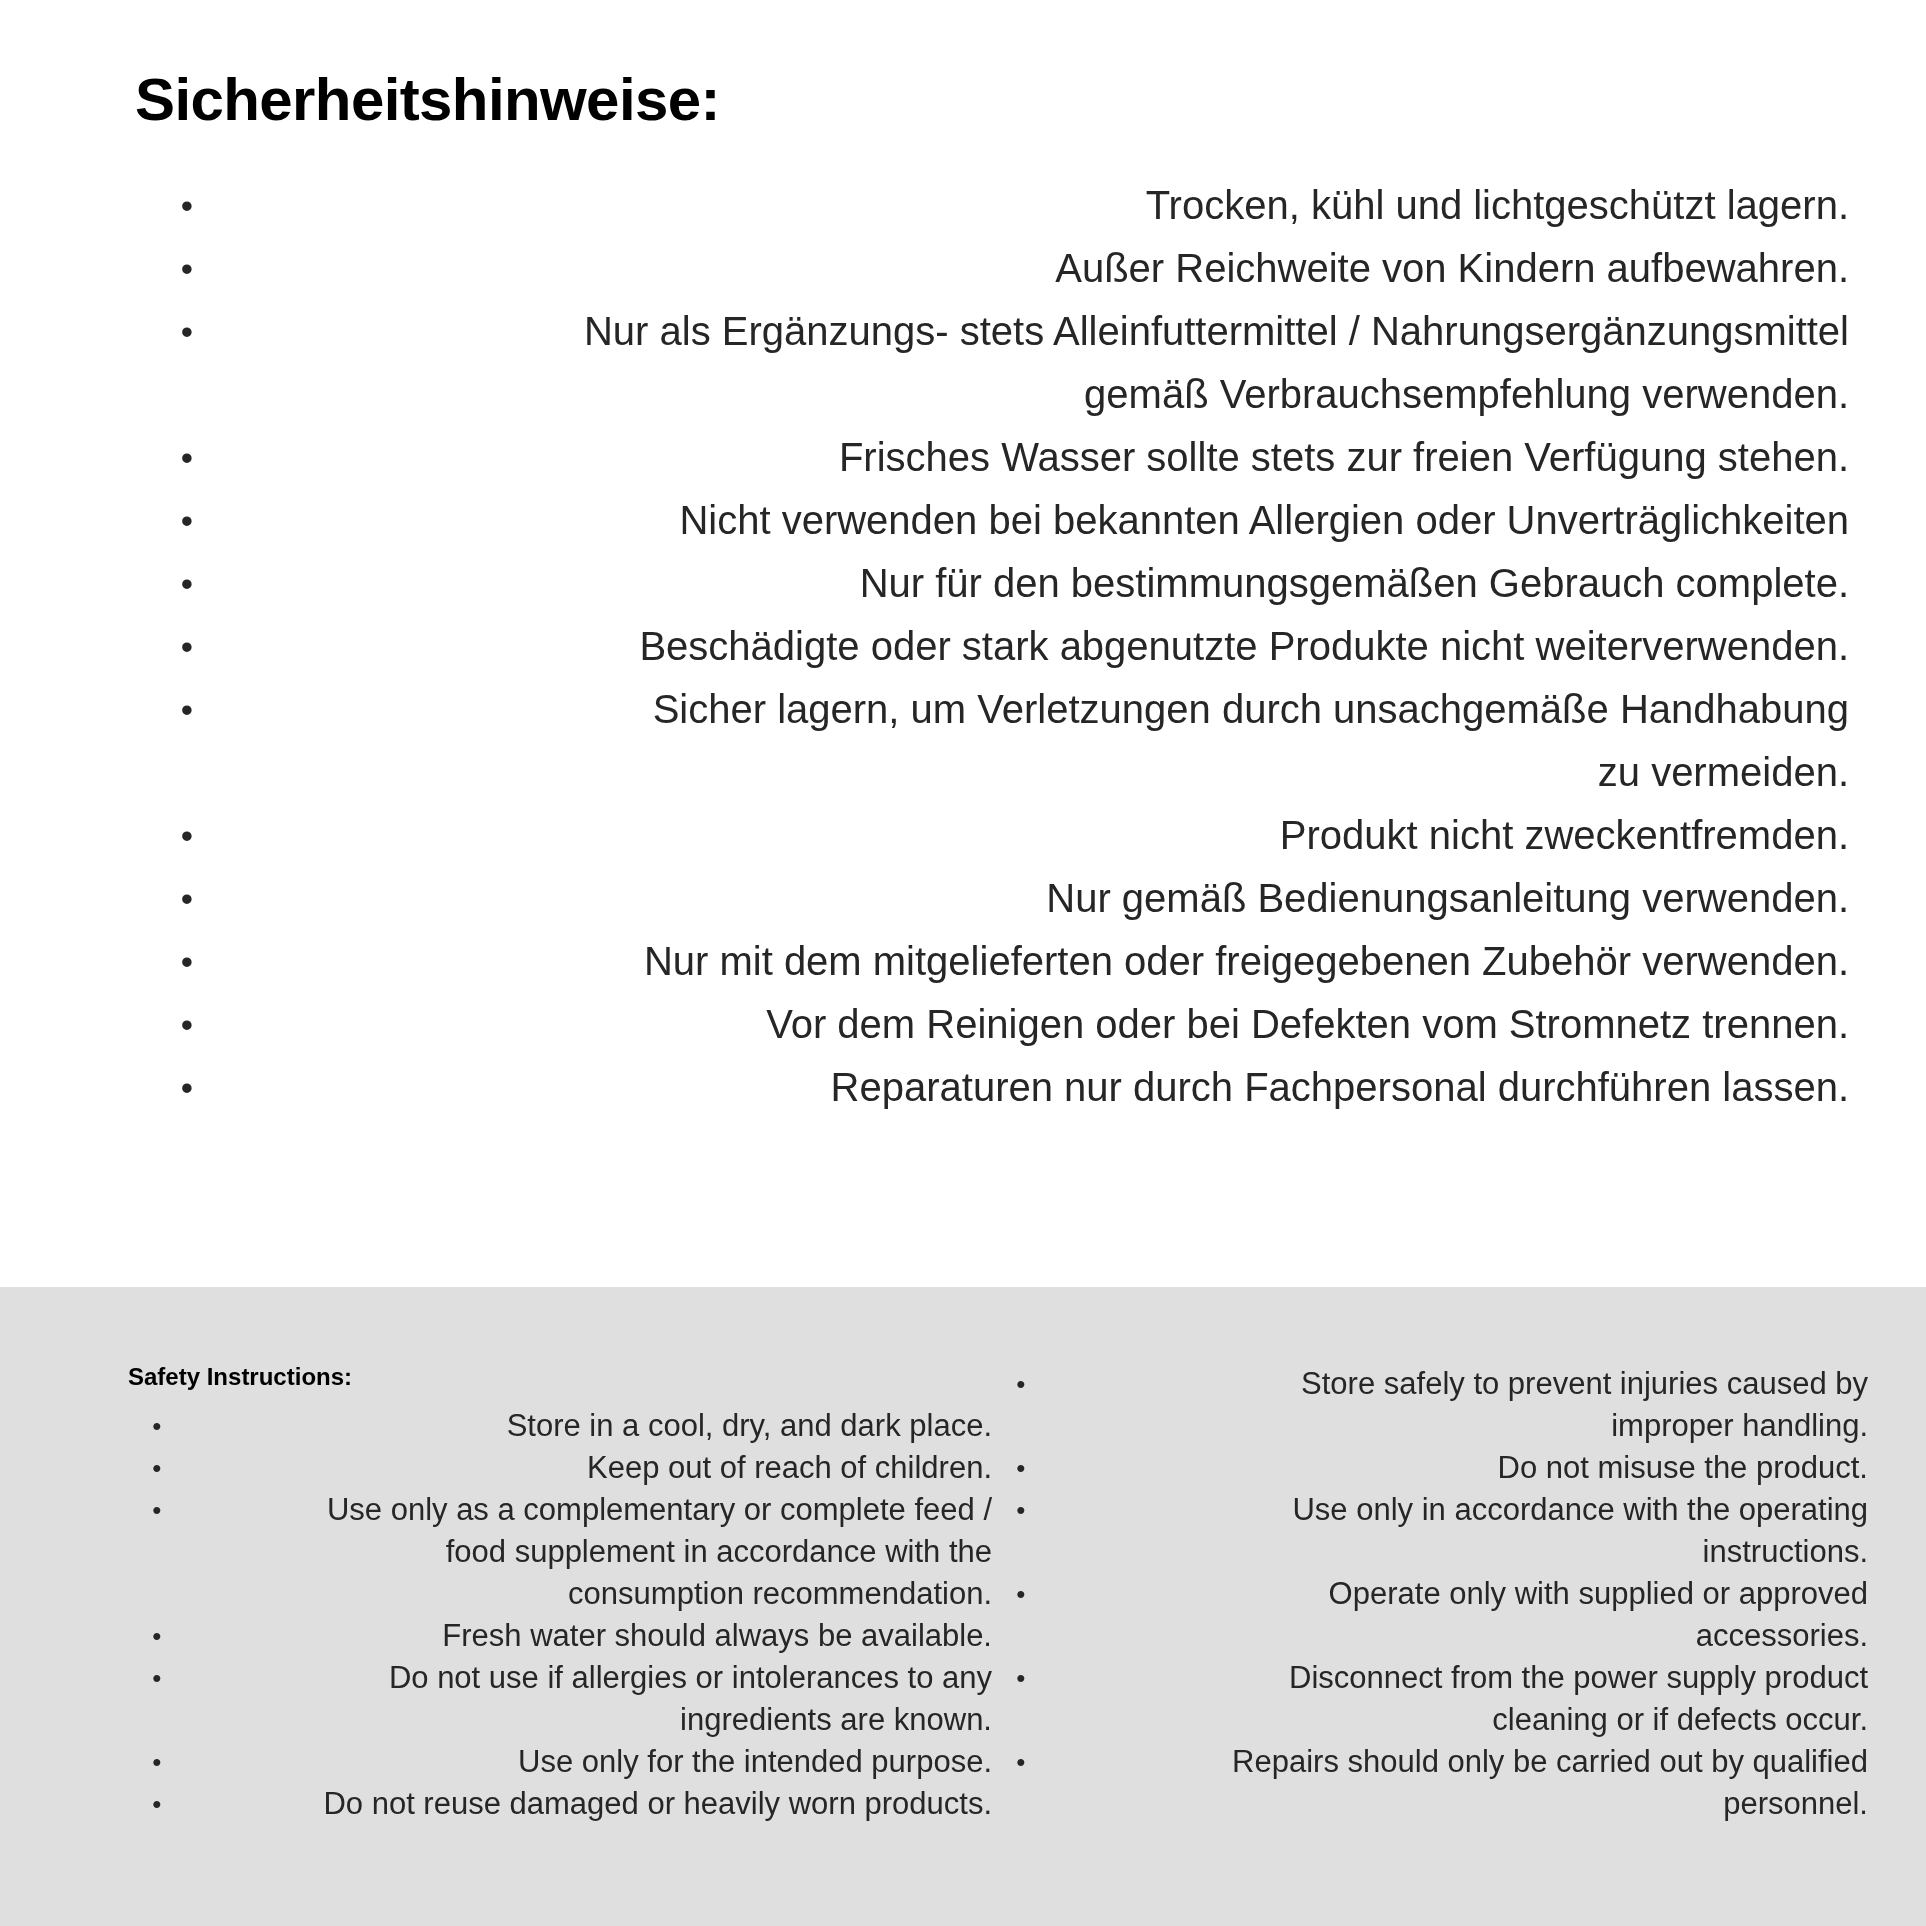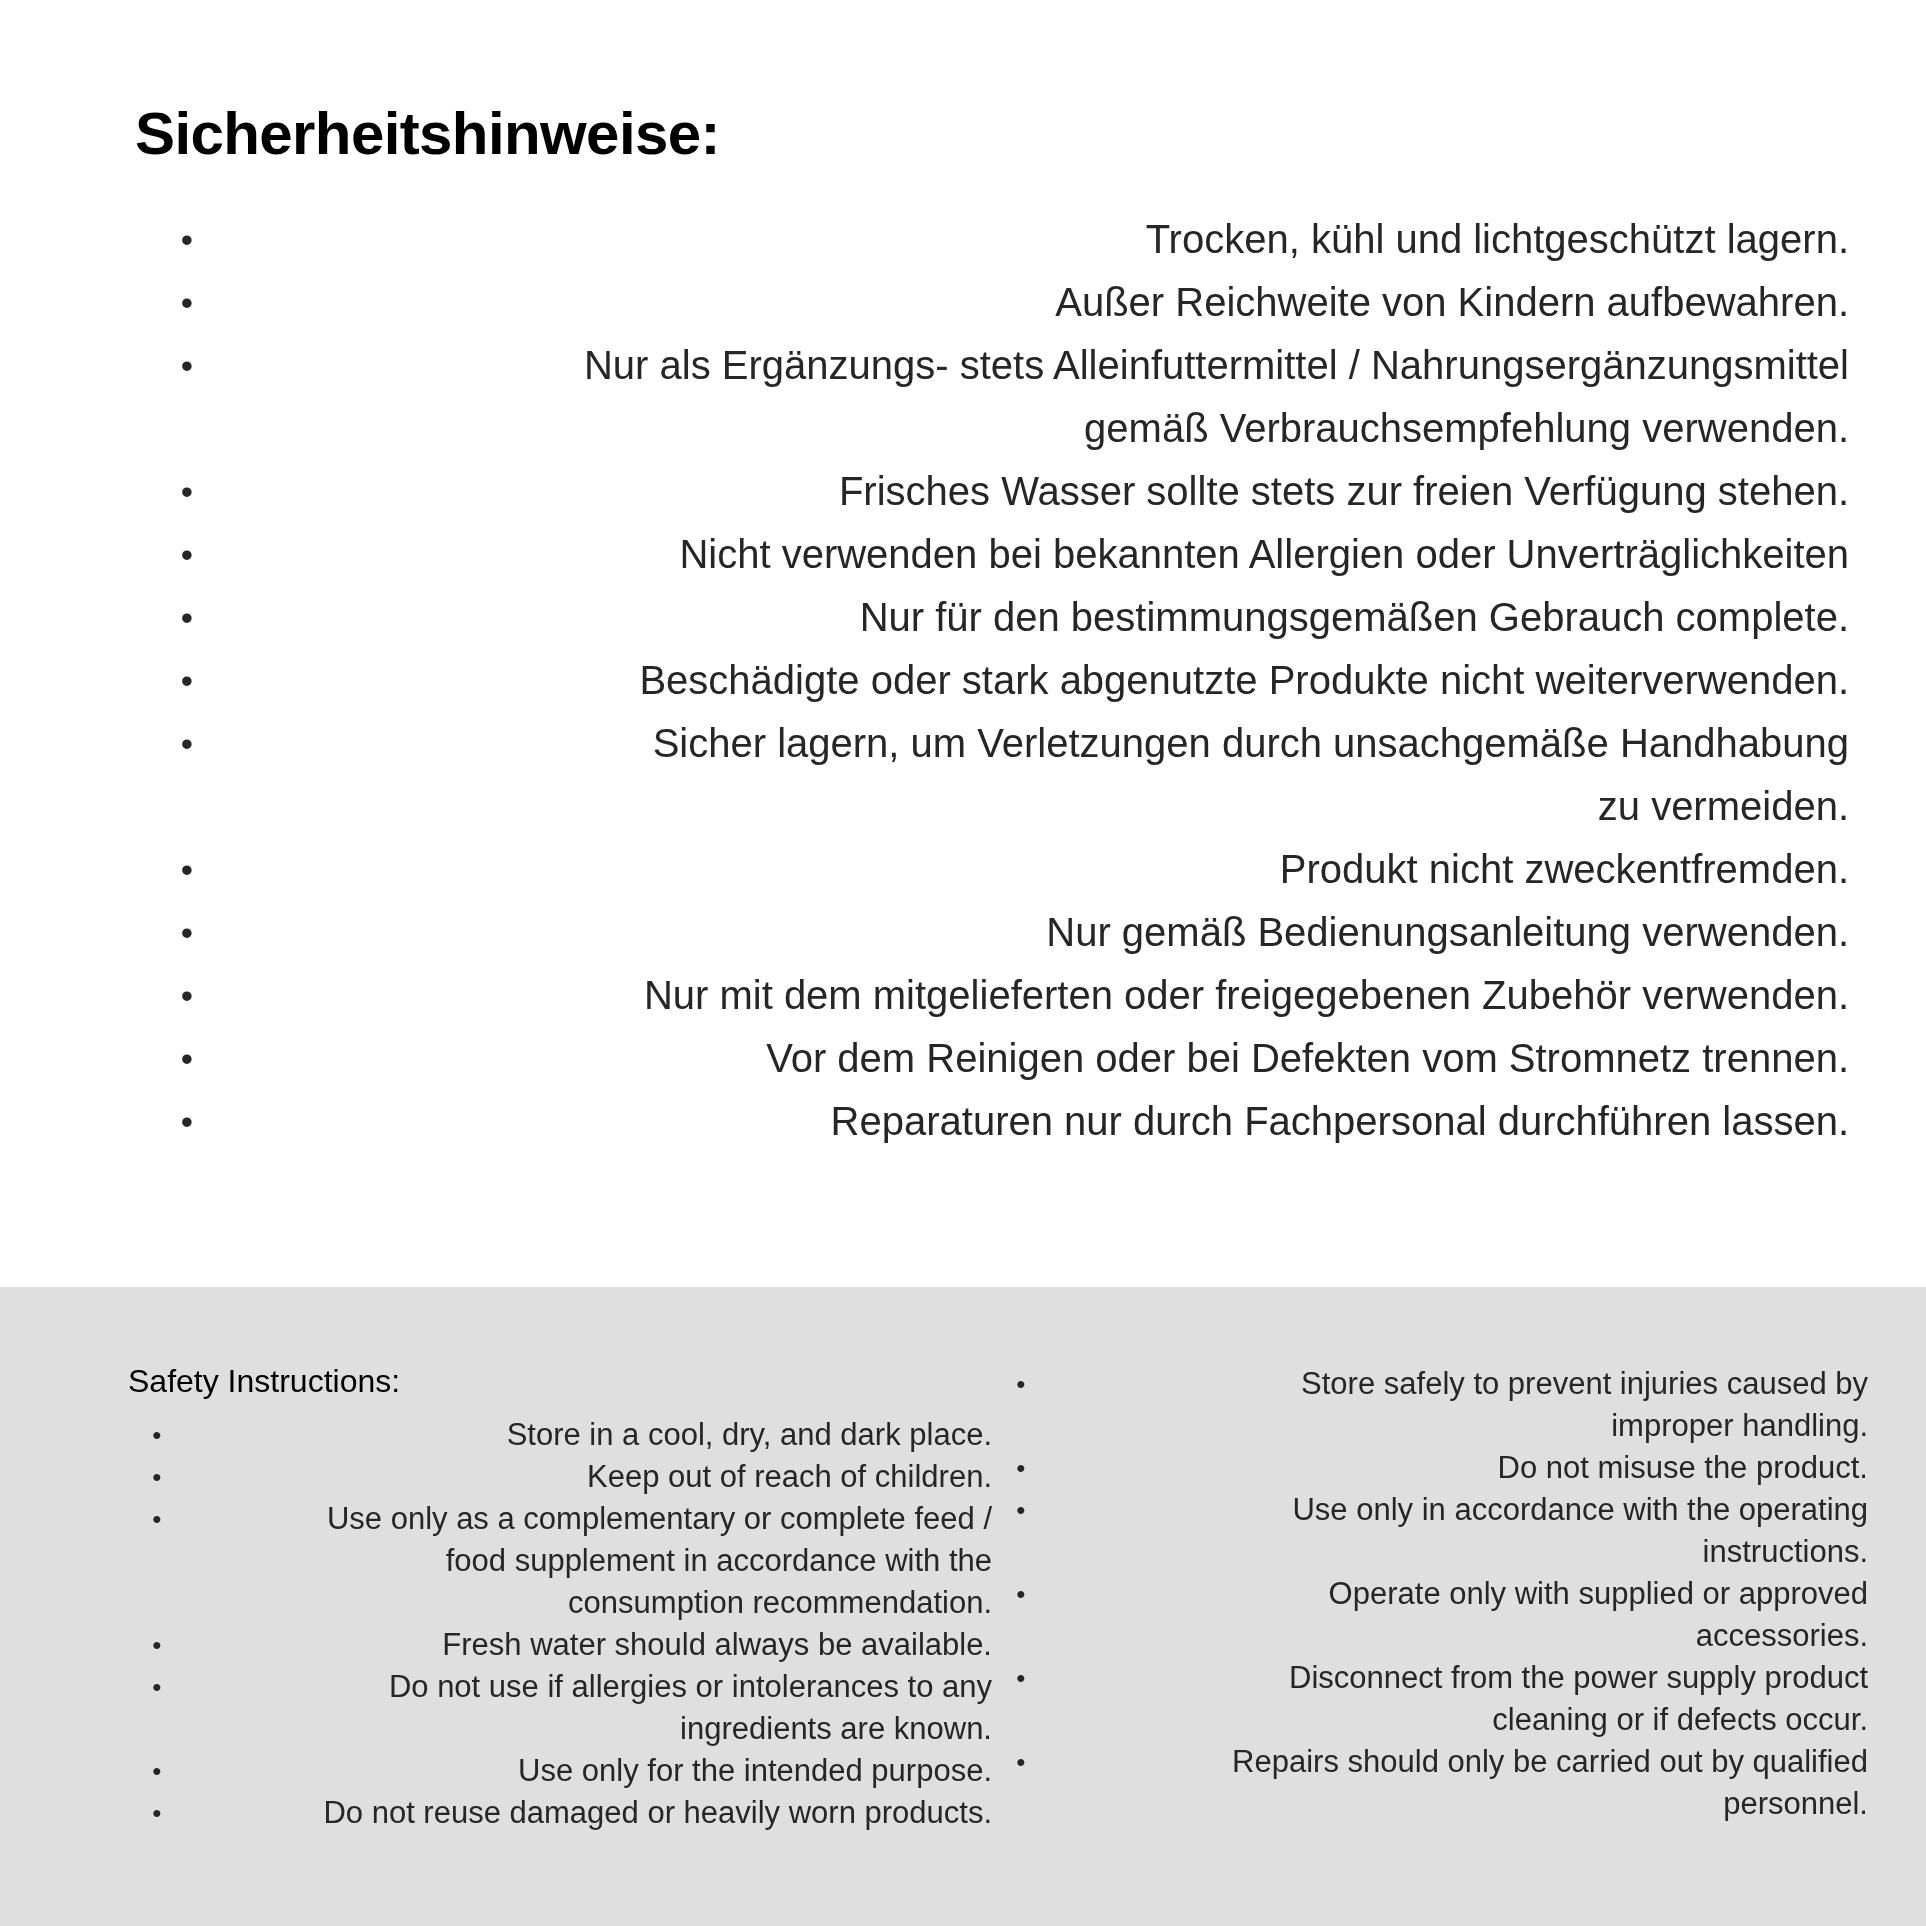--- a/index.html
+++ b/index.html
@@ -15,21 +15,21 @@
     color: #1e1e1e;
     overflow: hidden;
   }
 
   
   .german-section {
     position: absolute;
     top: 0; left: 0; right: 0;
     height: 1287px;
     background: #ffffff;
-    padding: 99px 77px 0 135px;
+    padding: 65px 77px 0 135px;
     box-sizing: border-box;
   }
   .german-heading {
     margin: 0 0 40px 0;
     font-size: 60px;
     font-weight: 700;
     color: #000000;
     letter-spacing: -0.6px;
   }
   ul.bullets {
@@ -60,22 +60,22 @@
     top: 1287px; left: 0; right: 0; bottom: 0;
     background: #dfdfdf;
     padding: 76px 58px 0 128px;
     box-sizing: border-box;
     display: flex;
   }
   .english-left-column { width: 864px; flex: 0 0 auto; }
   .english-right-column { flex: 1 1 auto; }
   .english-heading {
     margin: 0 0 14px 0;
-    font-size: 32px;
-    font-weight: 400;
+    font-size: 24px;
+    font-weight: 700;
     color: #000000;
   }
   .english-section .bullets { margin-left: 14px; }
   .english-section .bullets li {
     font-size: 31px;
     line-height: 42px;
     color: #262626;
   }
   .english-section .bullet-dot {
     width: 29.5px;

